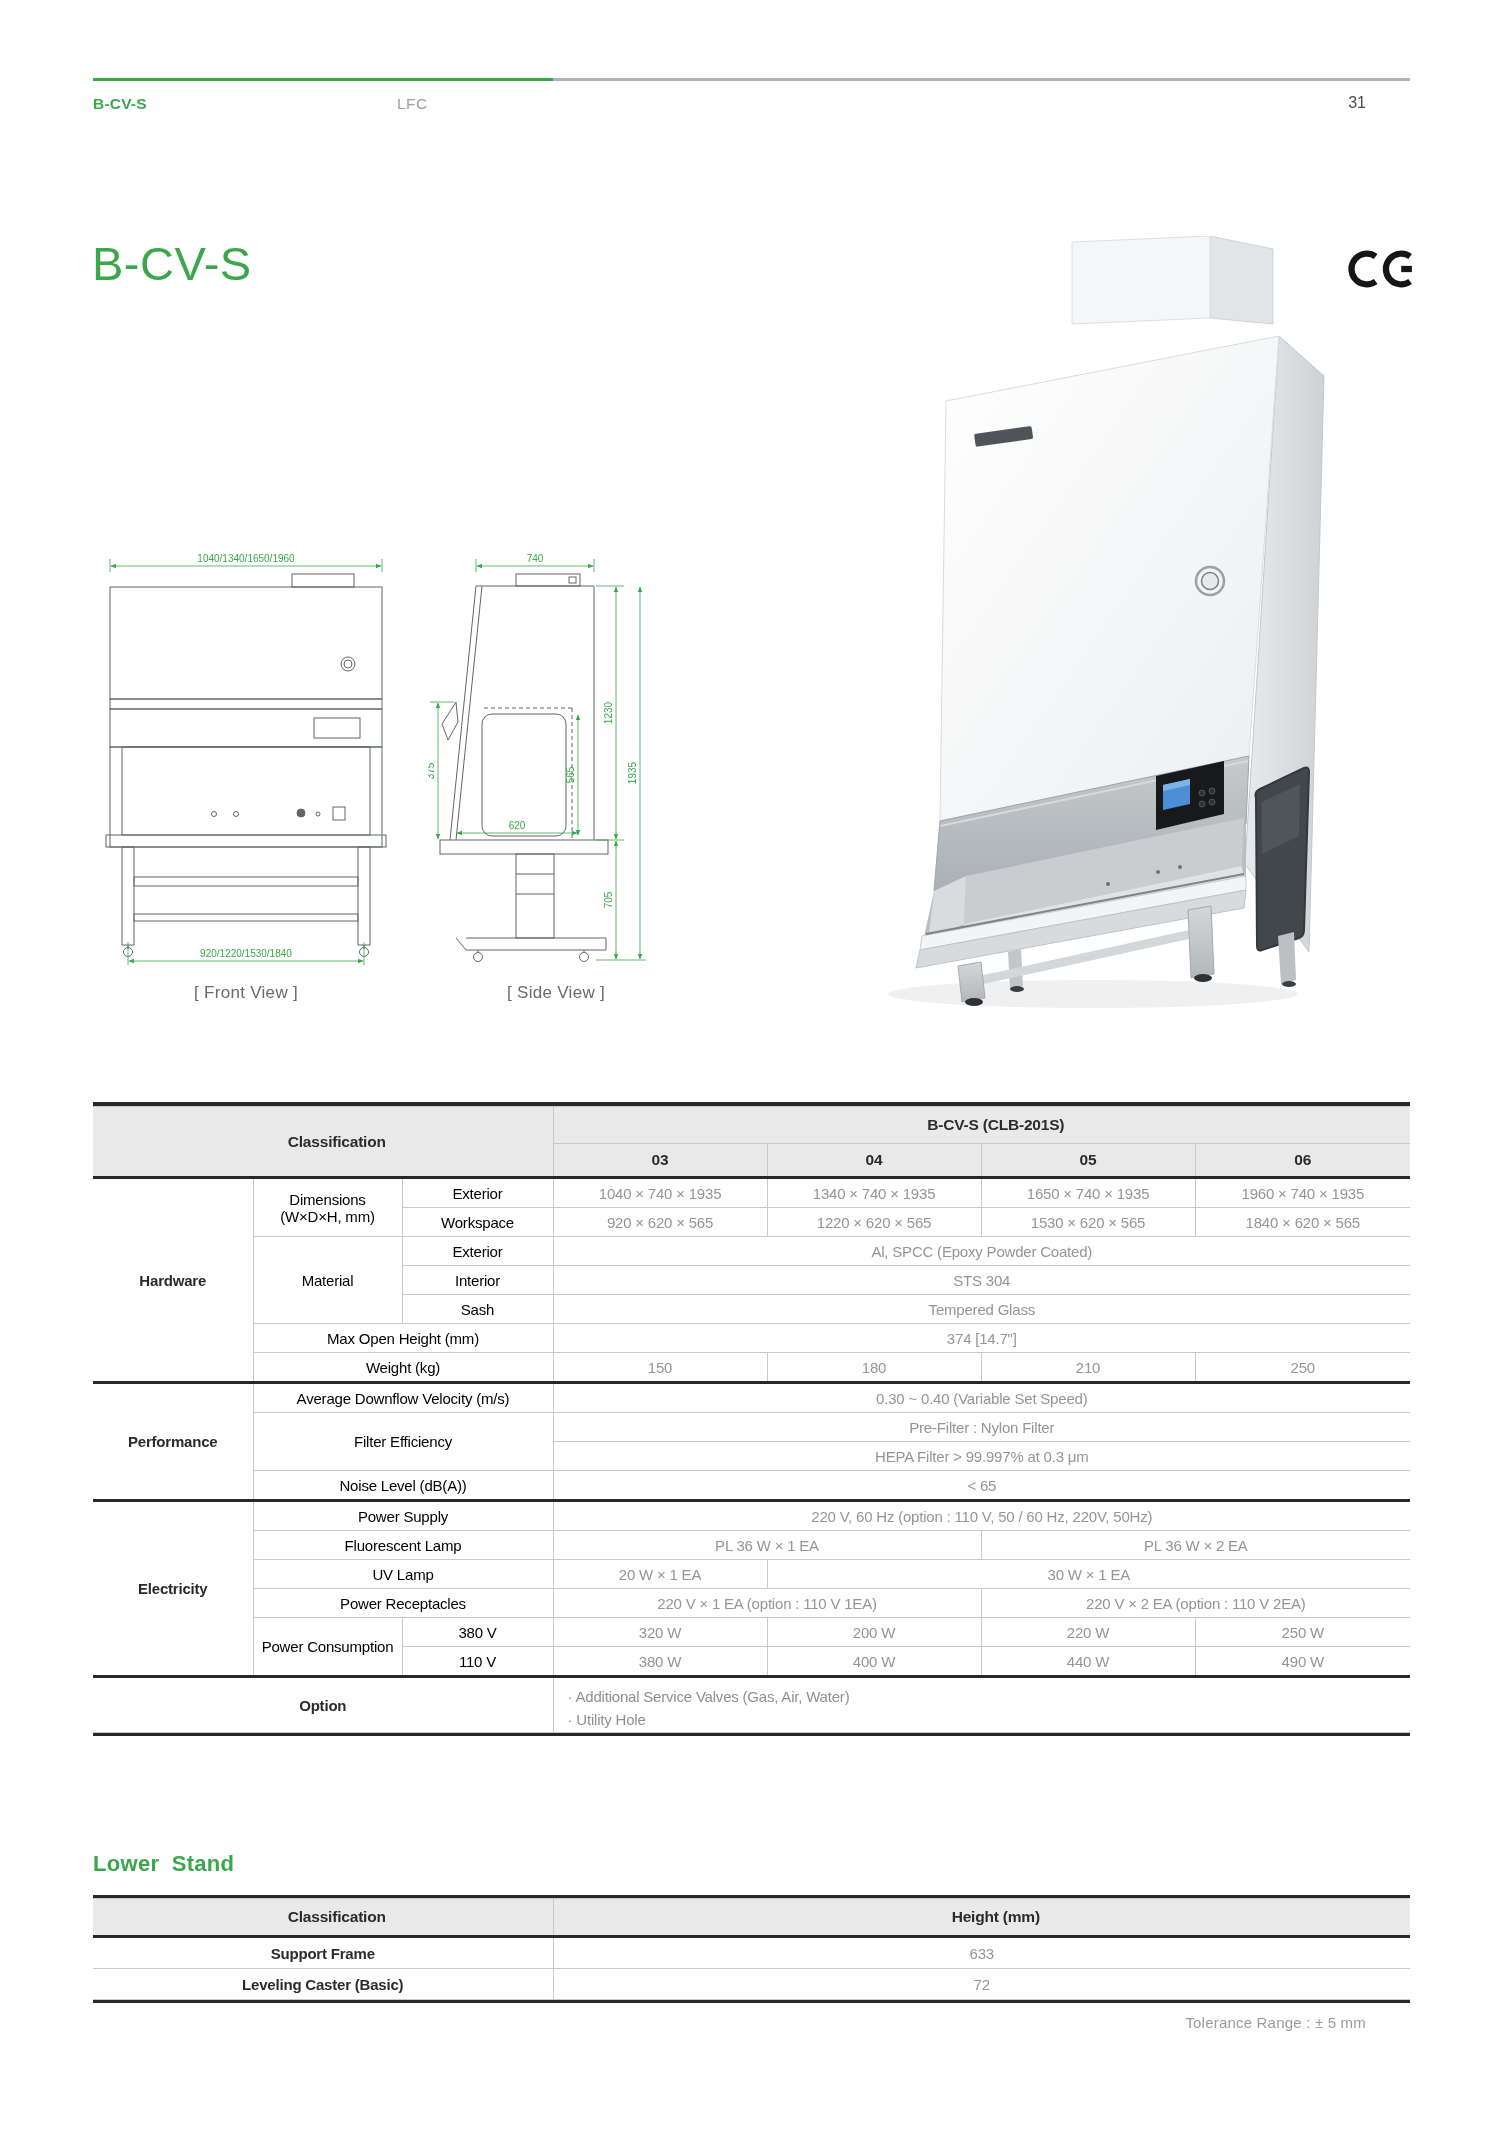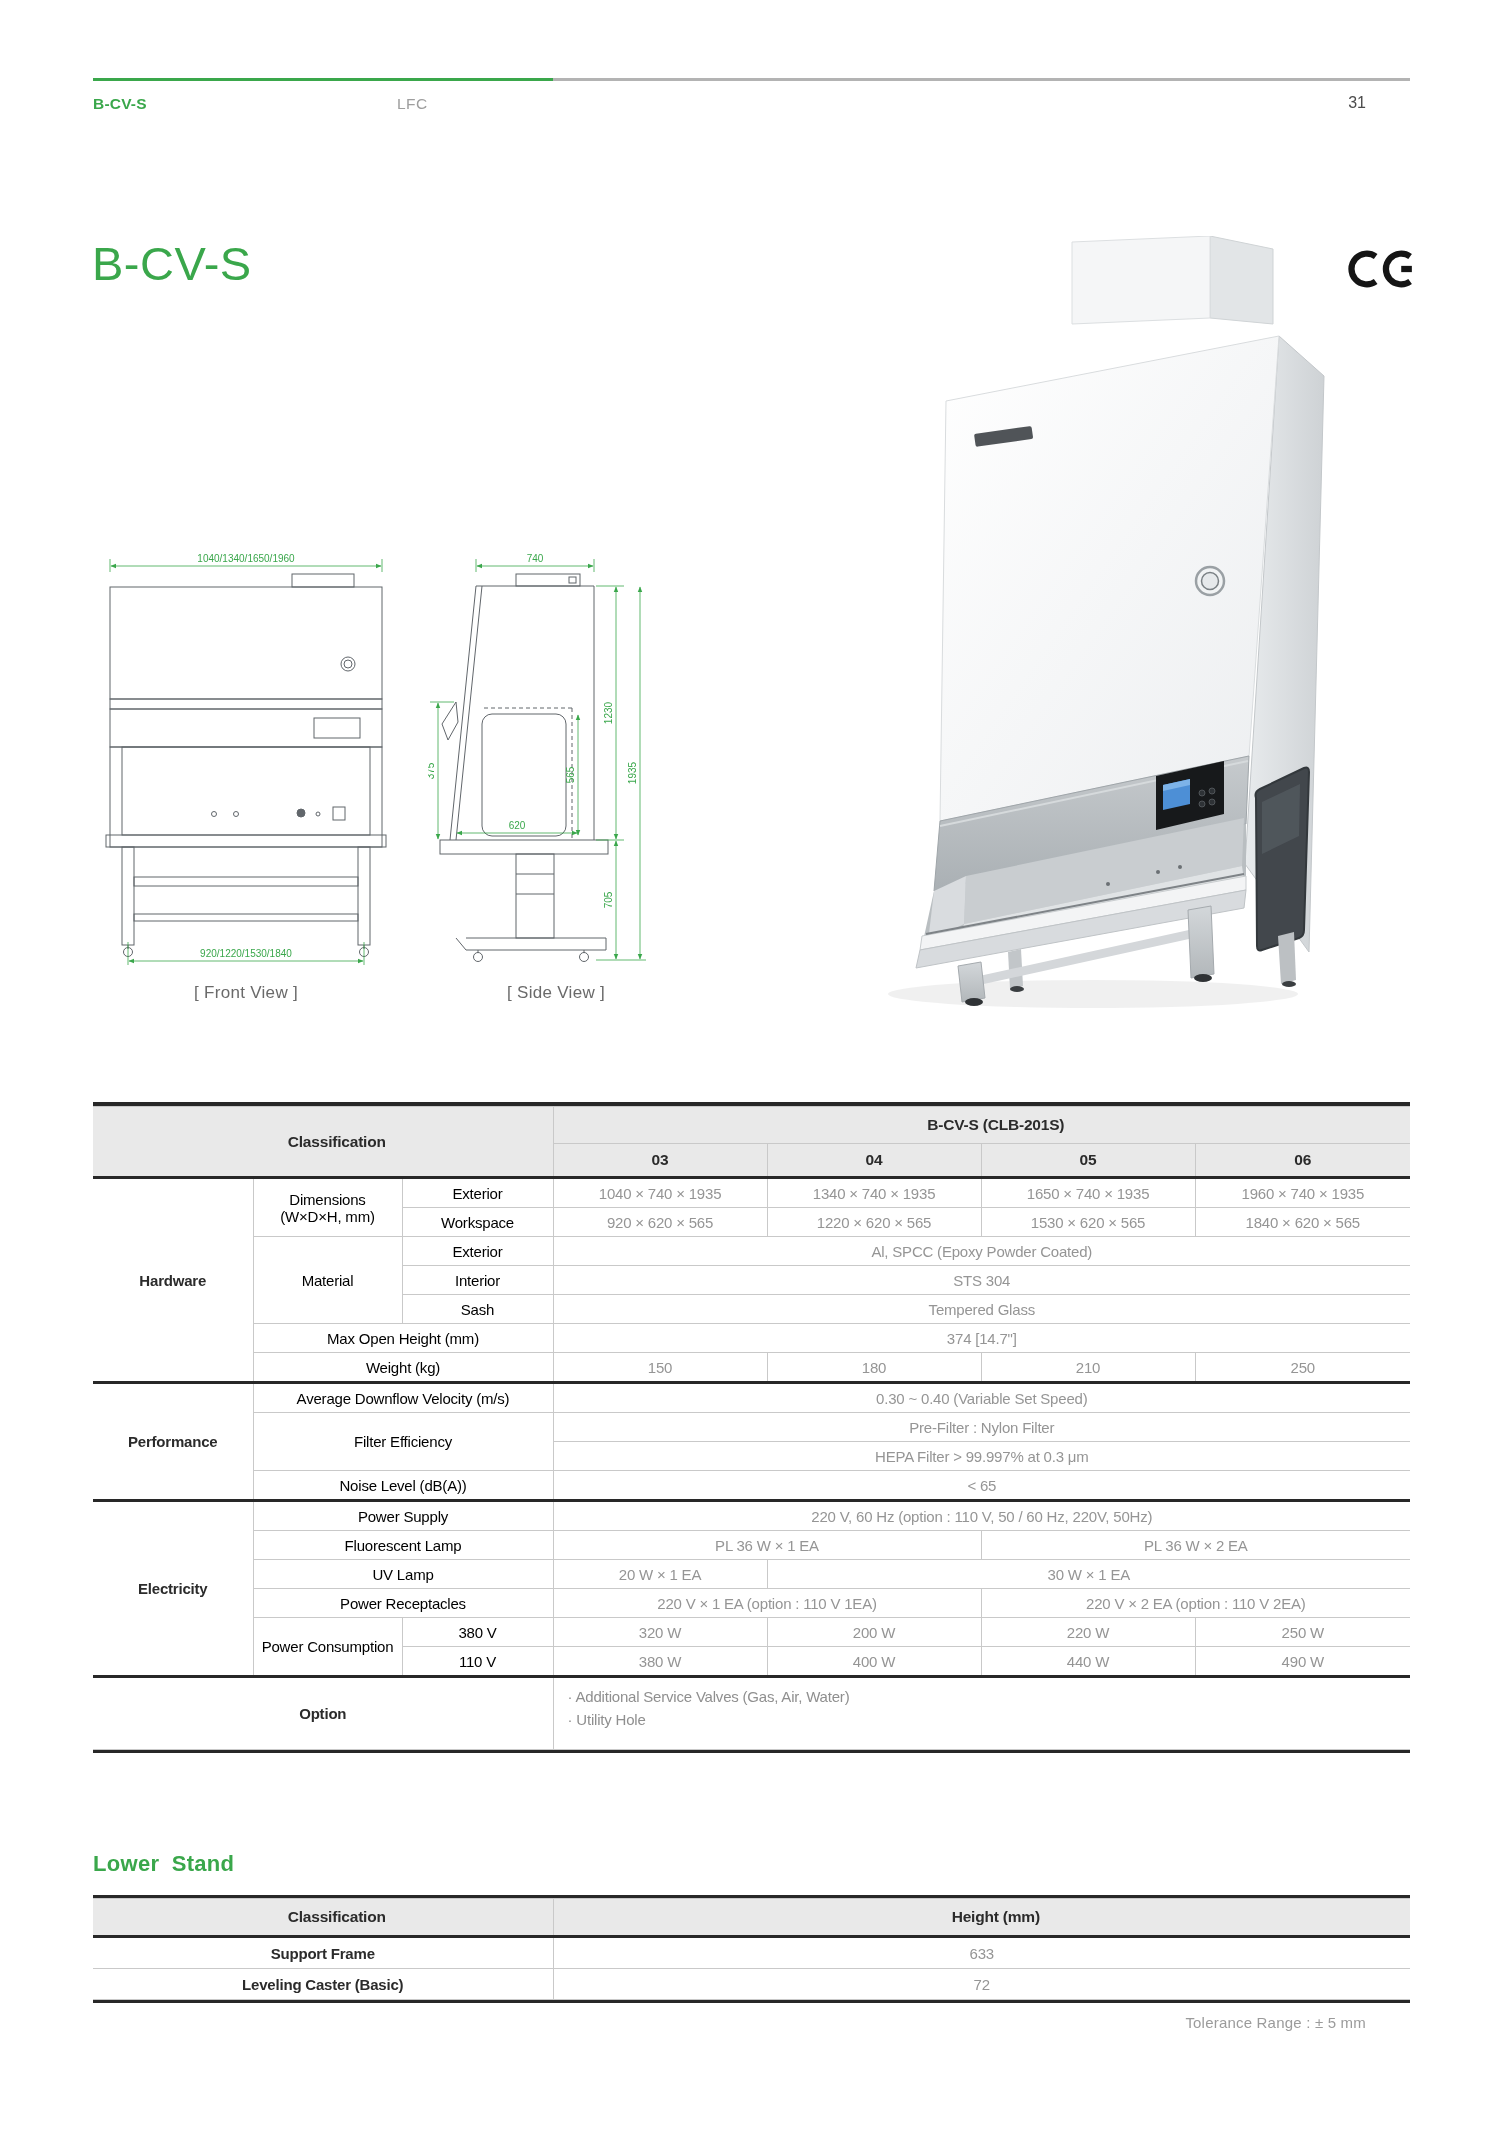--- a/index.html
+++ b/index.html
@@ -32,21 +32,21 @@
   .spec th{background:#e9e9e9;color:#2b2b2b;font-weight:bold;font-size:15.5px;}
   .spec thead tr:nth-child(1) th{height:36px;padding-left:28px;}
   .spec thead tr:nth-child(2) th{height:32px;}
   .spec thead tr:nth-child(2) th,.spec thead th.cls{border-bottom:3px solid #282828;}
   .spec td{height:28px;color:#959595;}
   .spec td.grp{color:#2b2b2b;font-weight:bold;font-size:15px;}
   .spec td.lbl,.spec td.sub{color:#000000;}
   .spec td.tt{border-top:3px solid #282828;}
   .spec th:first-child,.spec td:first-child{border-left:none;}
   .spec th:last-child,.spec td:last-child{border-right:none;}
-  .spec td.optv{text-align:left;padding:7px 0 18px 14px;line-height:23px;height:auto;color:#8f8f8f;}
+  .spec td.optv{text-align:left;padding:7px 0 1px 14px;line-height:23px;height:auto;color:#8f8f8f;}
 
   .ls-head{position:absolute;left:93px;top:1851px;font-size:22px;font-weight:bold;color:#3aa74b;word-spacing:6px;letter-spacing:.3px;}
   .lower td{height:30px;}
   .lower td.lslabel{color:#2b2b2b;font-weight:bold;}
   .lower thead th{height:36px;}
   .footnote{position:absolute;right:90px;top:2014px;font-size:15px;color:#9b9b9b;letter-spacing:.2px;}
 </style>
 </head>
 <body>
 

